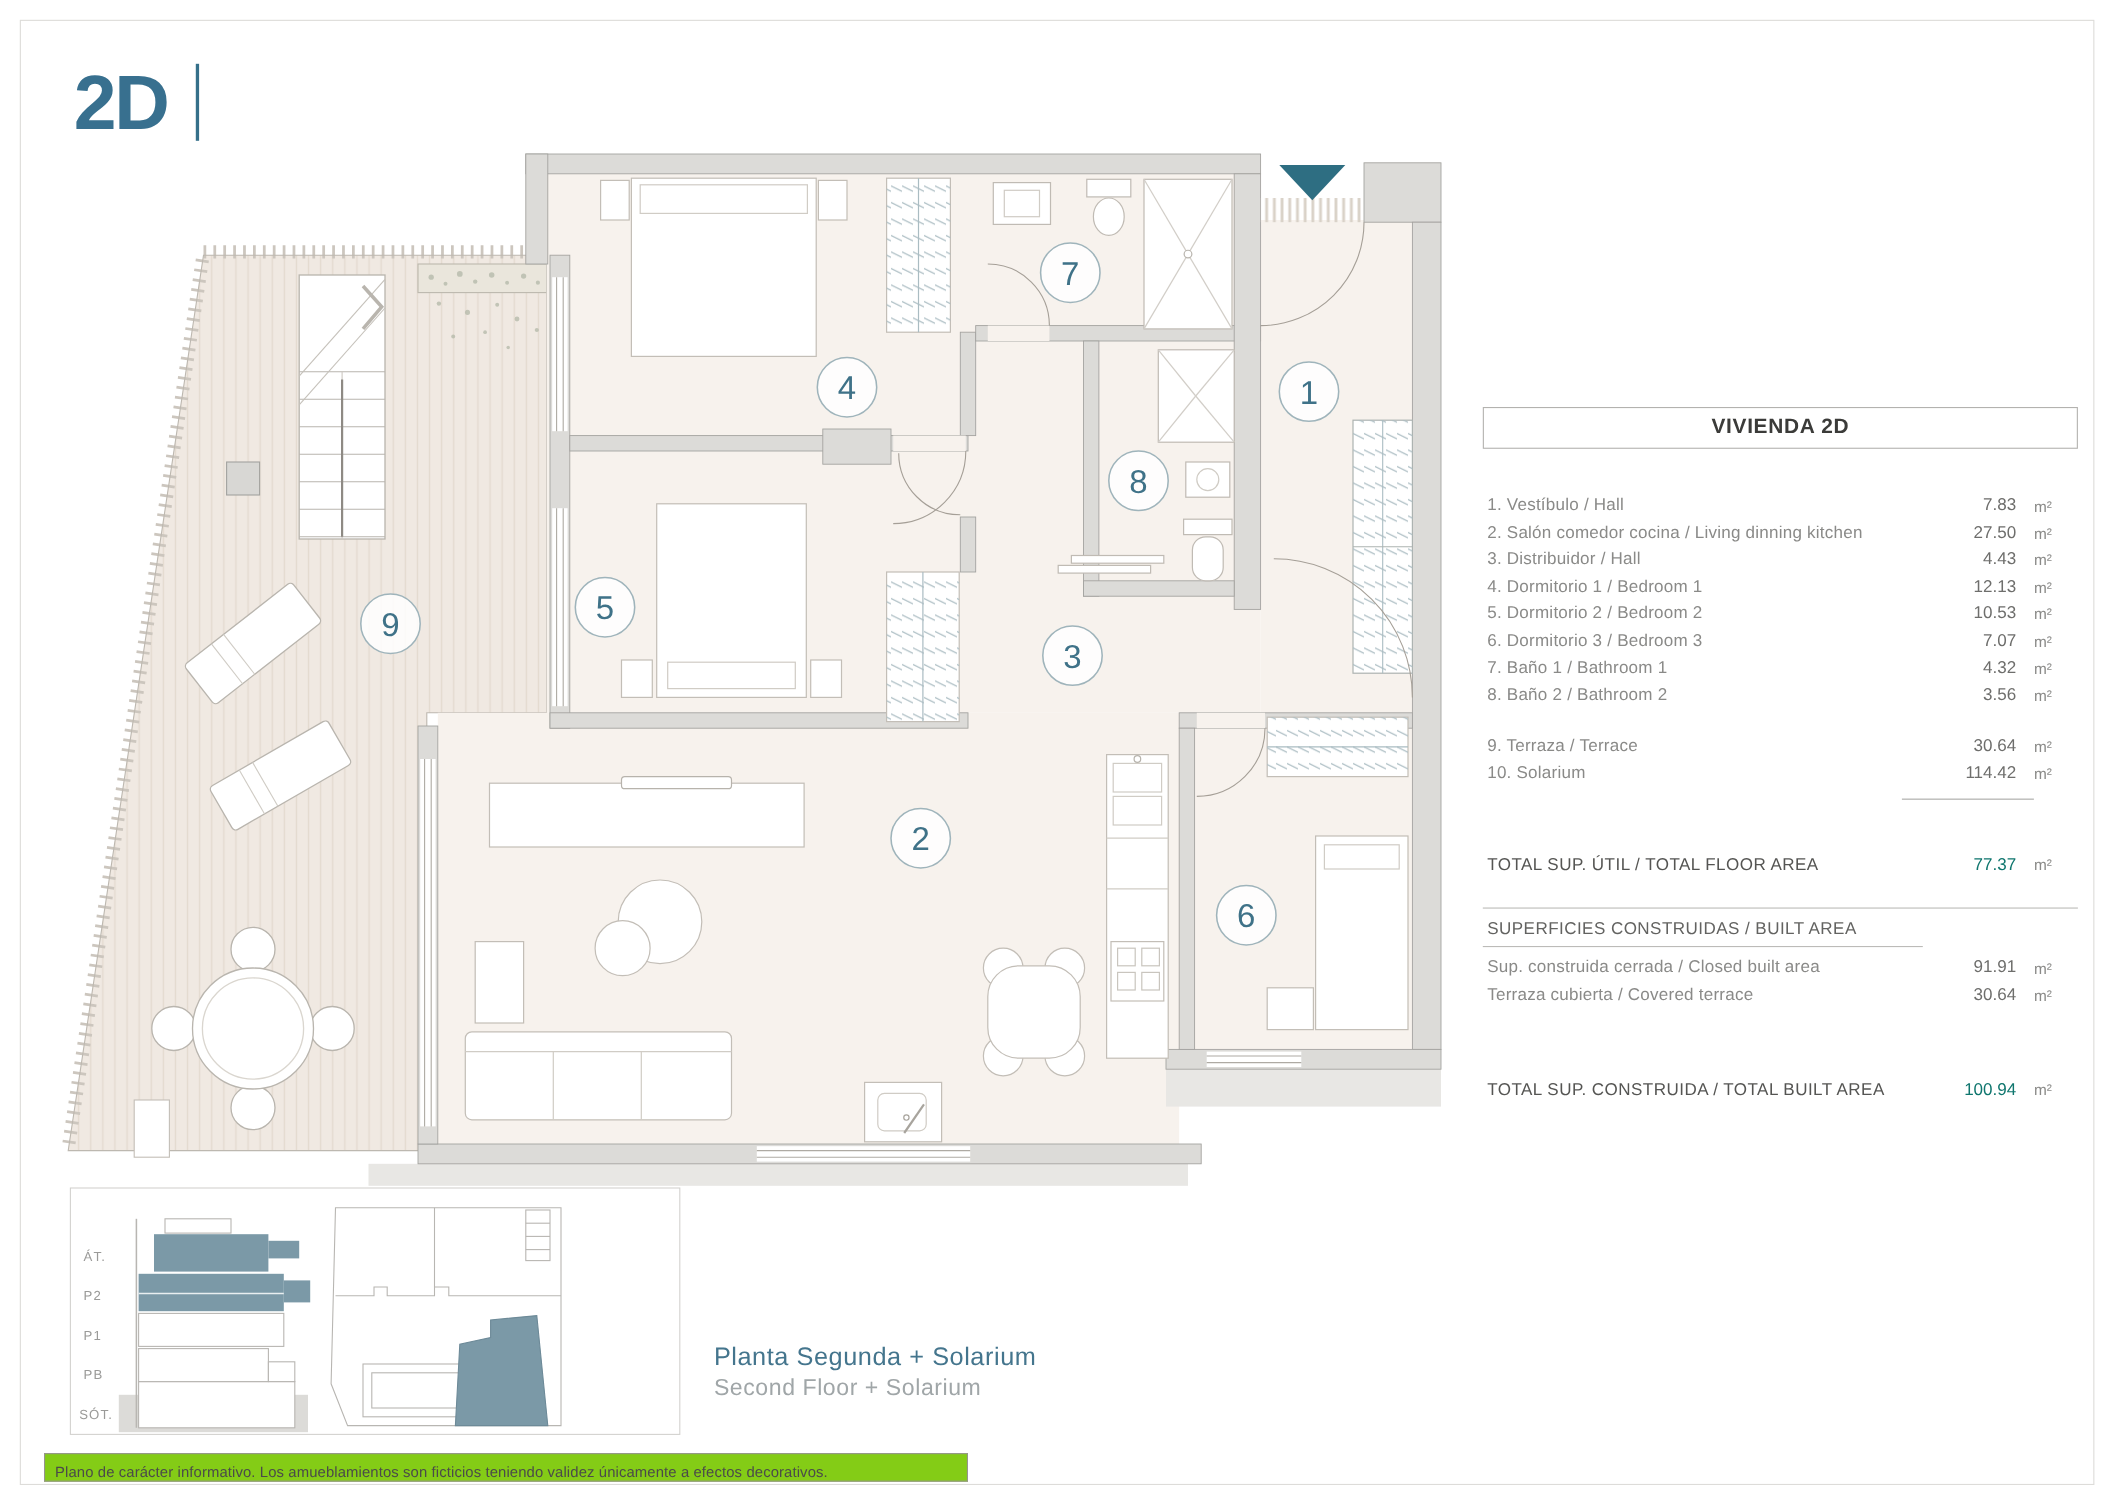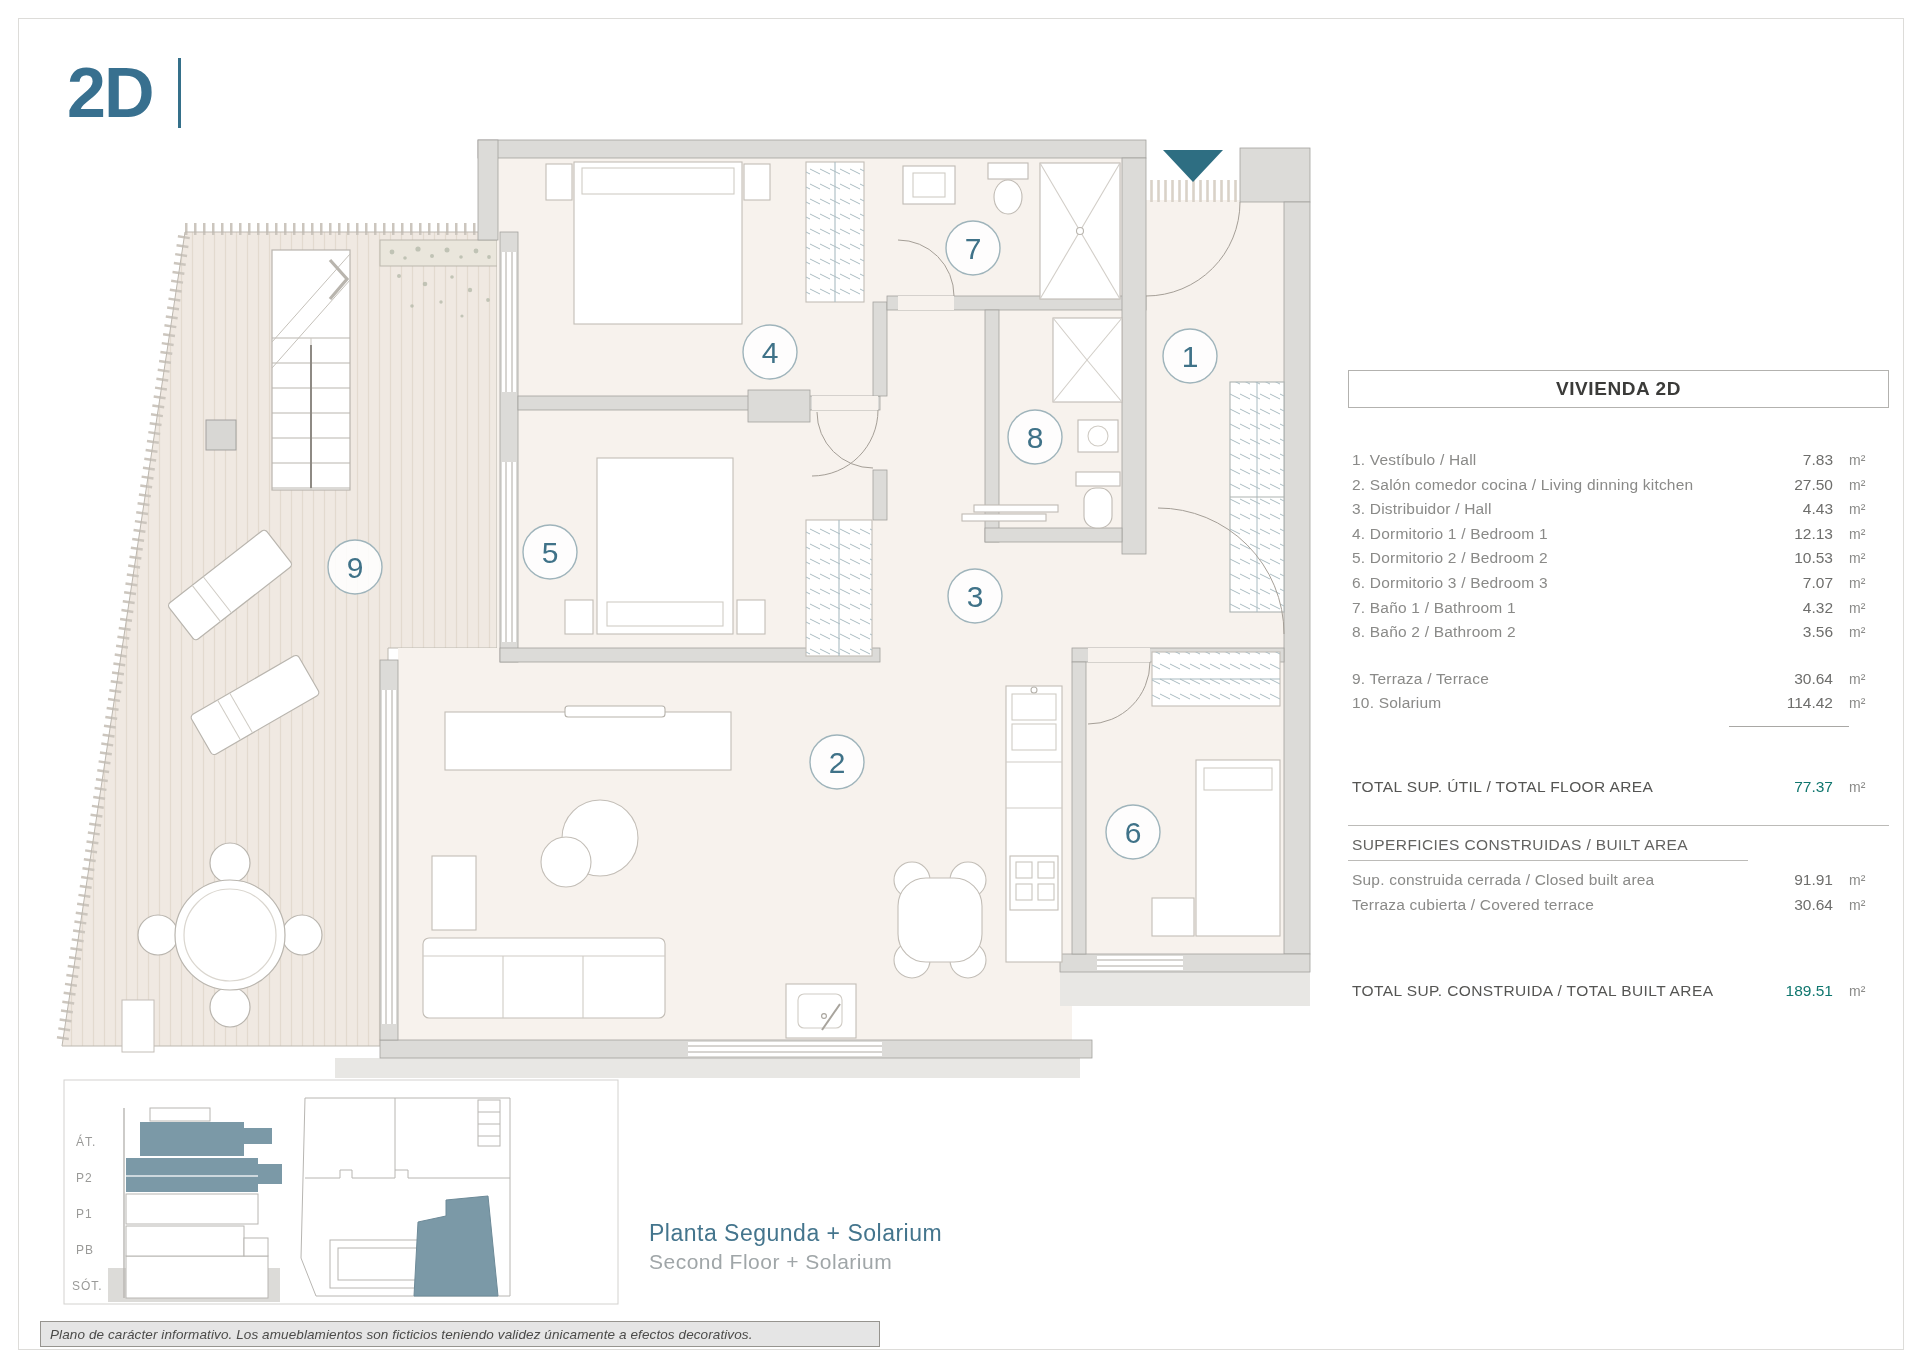--- a/index.html
+++ b/index.html
@@ -36,21 +36,21 @@
   .total-row .tlabel{color:#55 5553;color:#555553;letter-spacing:.4px;}
   .total-row .tval{color:#0f766e;margin-top:40px;}
   .big-rule{margin:26px 0 10px 0;border-top:1px solid #bcbbb8;}
 
   
   .planta{position:absolute;left:649px;top:1220px;}
   .planta-es{font-size:23px;color:#44758d;letter-spacing:.5px;}
   .planta-en{font-size:21px;color:#a0a6a8;letter-spacing:.5px;margin-top:3px;}
 
   
-  .footer-box{position:absolute;left:40px;top:1321px;width:838px;height:24px;border:1px solid #96948f;background:#e5e5e5;display:flex;align-items:center;font-style:italic;}
+  .footer-box{position:absolute;left:40px;top:1321px;width:838px;height:24px;border:1px solid #96948f;background:#84cc16;display:flex;align-items:flex-end;}
   .footer-text{font-size:13.5px;color:#4b4b49;padding-left:9px;letter-spacing:.1px;}
 
   svg text{font-family:"Liberation Sans", sans-serif;}
   .roomnum{font-size:30px;fill:#3f7288;}
   .floor-lbl{font-size:12px;fill:#9a9a98;letter-spacing:1px;}
 </style>
 </head>
 <body>
 
 <div id="sheet">
@@ -433,21 +433,21 @@
           </div>
         <div class="trow">
             <span class="tlabel">Terraza cubierta / Covered terrace</span>
             <span class="tval">30.64</span>
             <span class="tunit">m²</span>
           </div>
       </div>
       <div class="gap22"></div>
       <div class="total-row">
         <span class="tlabel">TOTAL SUP. CONSTRUIDA /  TOTAL BUILT AREA</span>
-          <span class="tval">189.51</span>
+          <span class="tval">100.94</span>
           <span class="tunit">m²</span>
       </div>
     </div>
   </div>
 
   <svg style="position:absolute;left:0;top:0;" width="1920" height="1357" viewBox="0 0 1920 1357">
     <rect x="64" y="1080" width="554" height="224" fill="none" stroke="#d3d2cf" stroke-width="1"></rect>
 
     <g>
       <text class="floor-lbl" x="76" y="1146">ÁT.</text>

